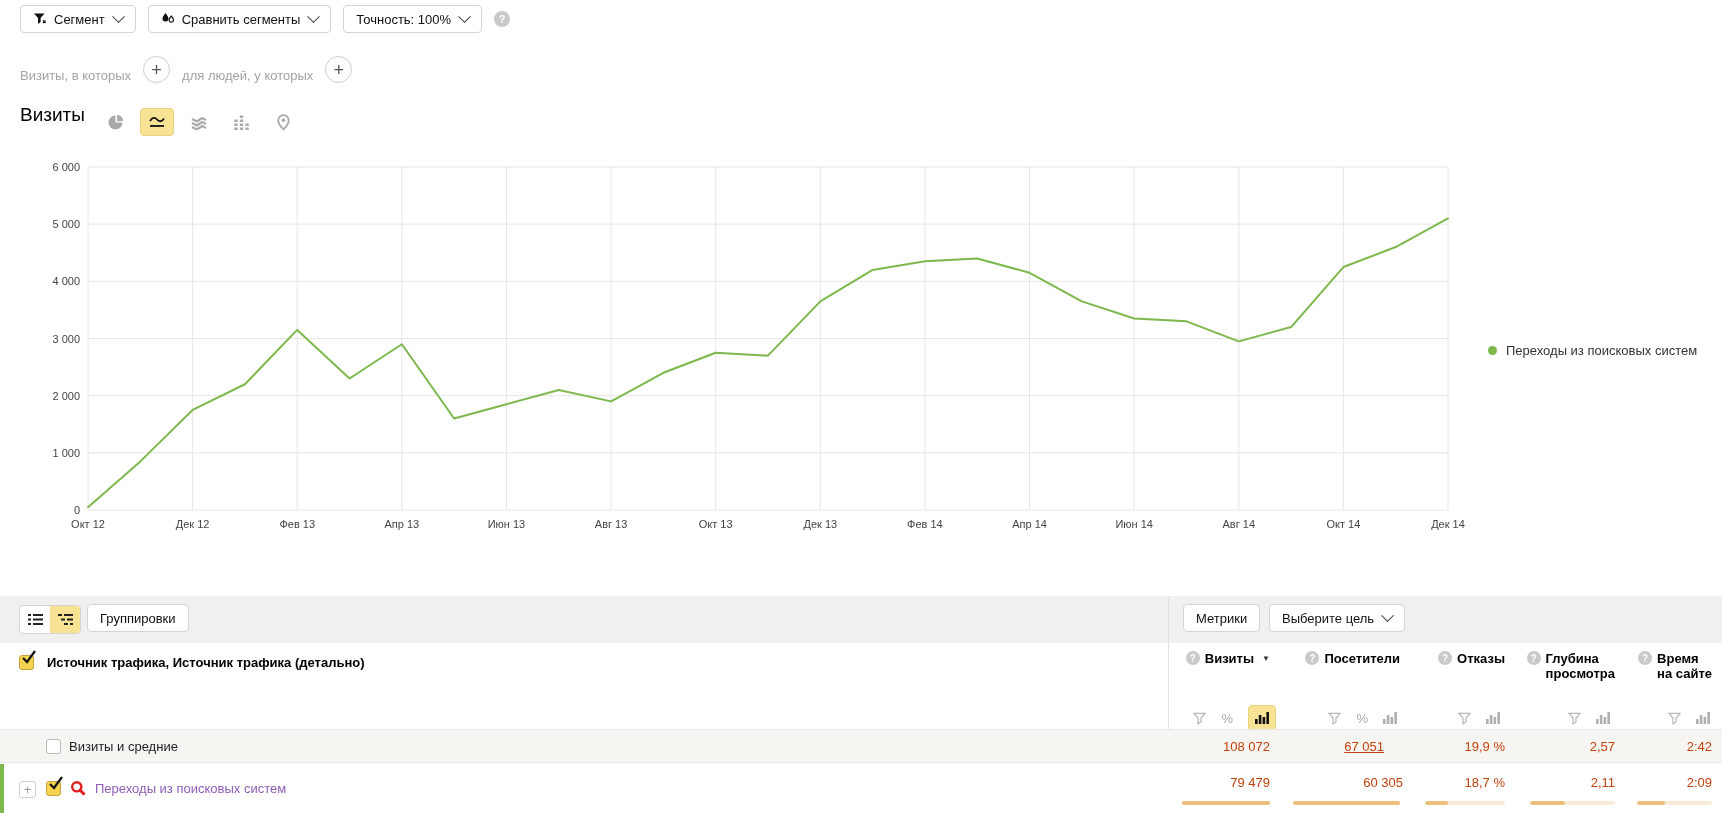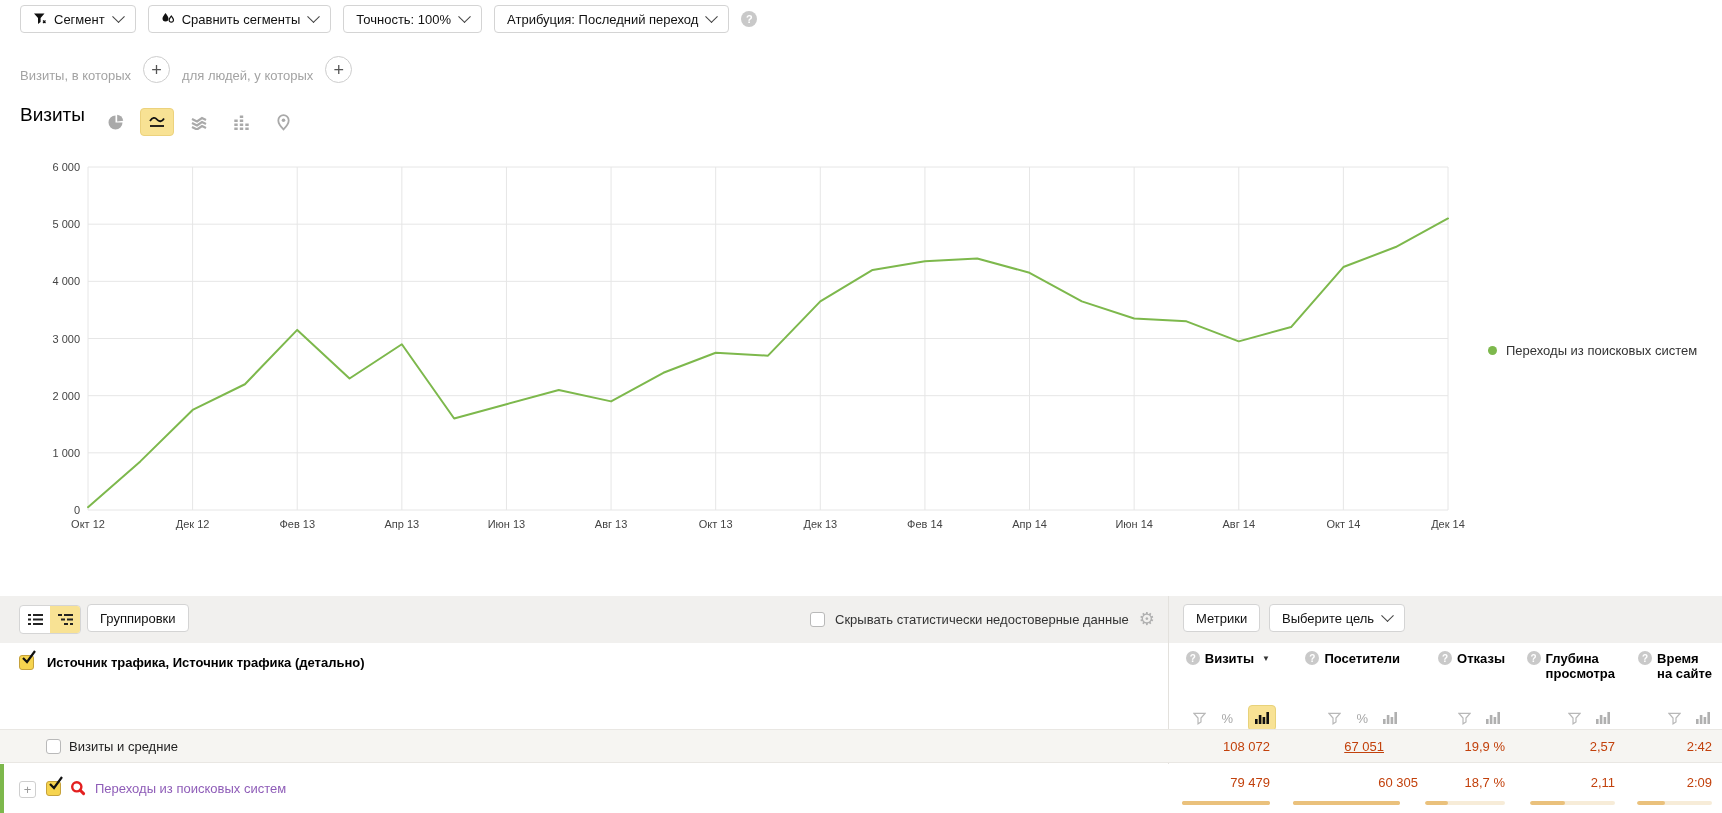--- a/index.html
+++ b/index.html
@@ -93,24 +93,20 @@
   <div class="btn">
     <svg width="14" height="14" viewBox="0 0 14 14">
         <path d="M4.5 1C6 3.2 7.5 4.9 7.5 6.6a3 3 0 1 1-6 0C1.5 4.9 3 3.2 4.5 1z" fill="#111"></path>
         <path d="M10.3 4c1.1 1.6 2.2 2.8 2.2 4a2.2 2.2 0 1 1-4.4 0c0-1.2 1.1-2.4 2.2-4z" fill="none" stroke="#111" stroke-width="1.2"></path>
       </svg>
     <span>Сравнить сегменты</span>
     <span class="chev"></span>
   </div>
   <div class="btn">
     <span>Точность: 100%</span>
-    <span class="chev"></span>
-  </div>
-  <div class="btn">
-    <span>Атрибуция: Последний переход</span>
     <span class="chev"></span>
   </div>
   <span class="helpdot">?</span>
 </div>
 
 <div class="segrow">
   <span>Визиты, в которых</span>
   <button class="pluscircle">+</button>
   <span>для людей, у которых</span>
   <button class="pluscircle">+</button>
@@ -227,25 +223,20 @@
             <rect x="6" y="1" width="9" height="2"></rect>
             <rect x="3" y="5.5" width="4" height="2"></rect>
             <rect x="9" y="5.5" width="6" height="2"></rect>
             <rect x="6" y="10" width="4" height="2"></rect>
             <rect x="12" y="10" width="3" height="2"></rect>
           </g>
         </svg>
     </div>
   </div>
   <button class="btn grp">Группировки</button>
-  <div class="hideunrel">
-    <span class="cb"></span>
-    <span>Скрывать статистически недостоверные данные</span>
-    <span class="gear">⚙</span>
-  </div>
   <button class="btn metricsbtn">Метрики</button>
   <button class="btn goalbtn">
     <span>Выберите цель</span>
     <span class="chev"></span>
   </button>
 </div>
 <div class="vdivider"></div>
 
 <div class="grouphead">
   <span class="cb on">
@@ -382,21 +373,21 @@
         </svg>
     </span>
     <svg width="16" height="16" viewBox="0 0 16 16">
         <circle cx="6.8" cy="6.8" r="4.6" fill="none" stroke="#e31f1f" stroke-width="2.4"></circle>
         <line x1="10.2" y1="10.2" x2="13.6" y2="13.6" stroke="#e31f1f" stroke-width="3" stroke-linecap="round"></line>
       </svg>
     <span class="srclink">Переходы из поисковых систем</span>
   </div>
 </div>
 <span class="cellval" style="top:775px;right:452px;">79 479</span>
-<span class="cellval" style="top:775px;right:304px;margin-left:10px;">60 305</span>
+<span class="cellval" style="top:775px;right:319px;margin-left:10px;">60 305</span>
 <span class="cellval" style="top:775px;right:217px;margin-left:8px;">18,7 %</span>
 <span class="cellval" style="top:775px;right:107px;">2,11</span>
 <span class="cellval" style="top:775px;right:10px;">2:09</span>
 
 <div class="minibar" style="left: 1182px; width: 88px; background: rgb(234, 193, 124);">
     <div class="fill" style="width: 100%; background: rgb(234, 193, 124);"></div>
   </div>
 <div class="minibar" style="left: 1293px; width: 107px; background: rgb(234, 193, 124);">
     <div class="fill" style="width: 100%; background: rgb(234, 193, 124);"></div>
   </div>

